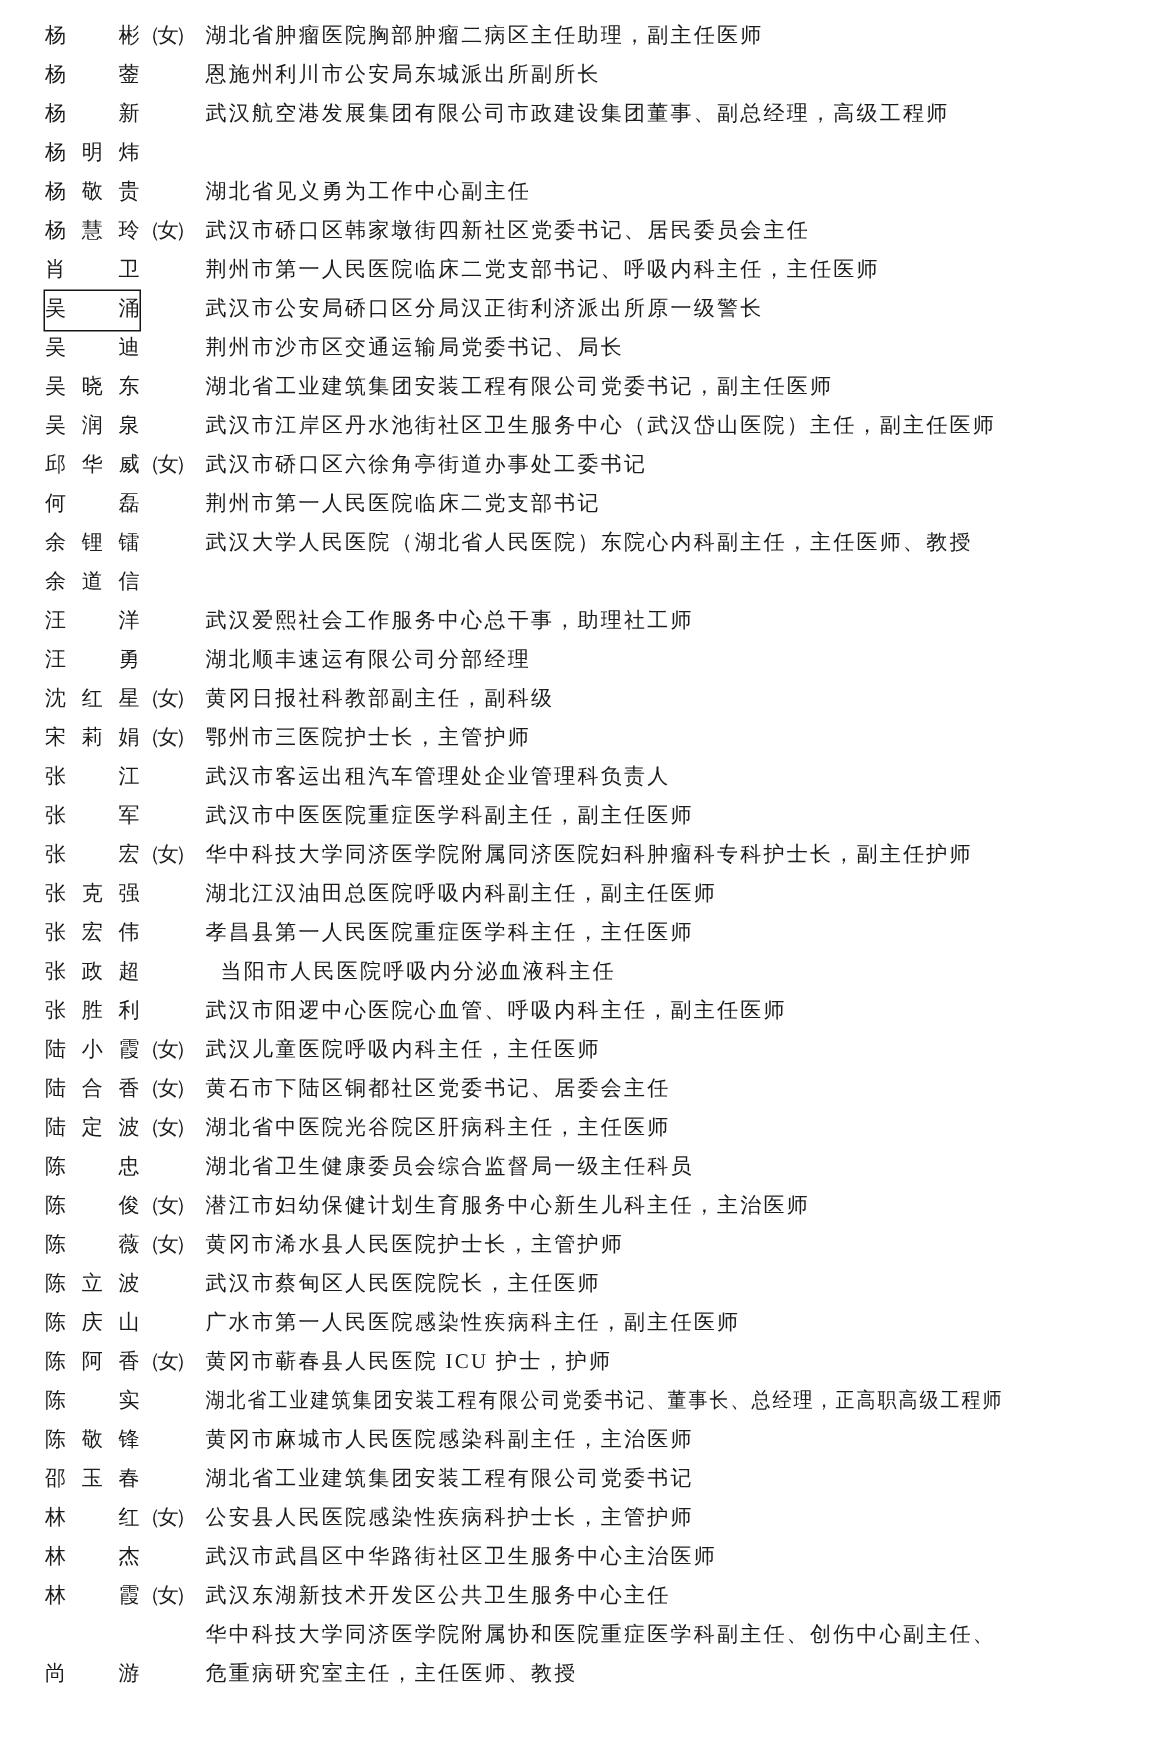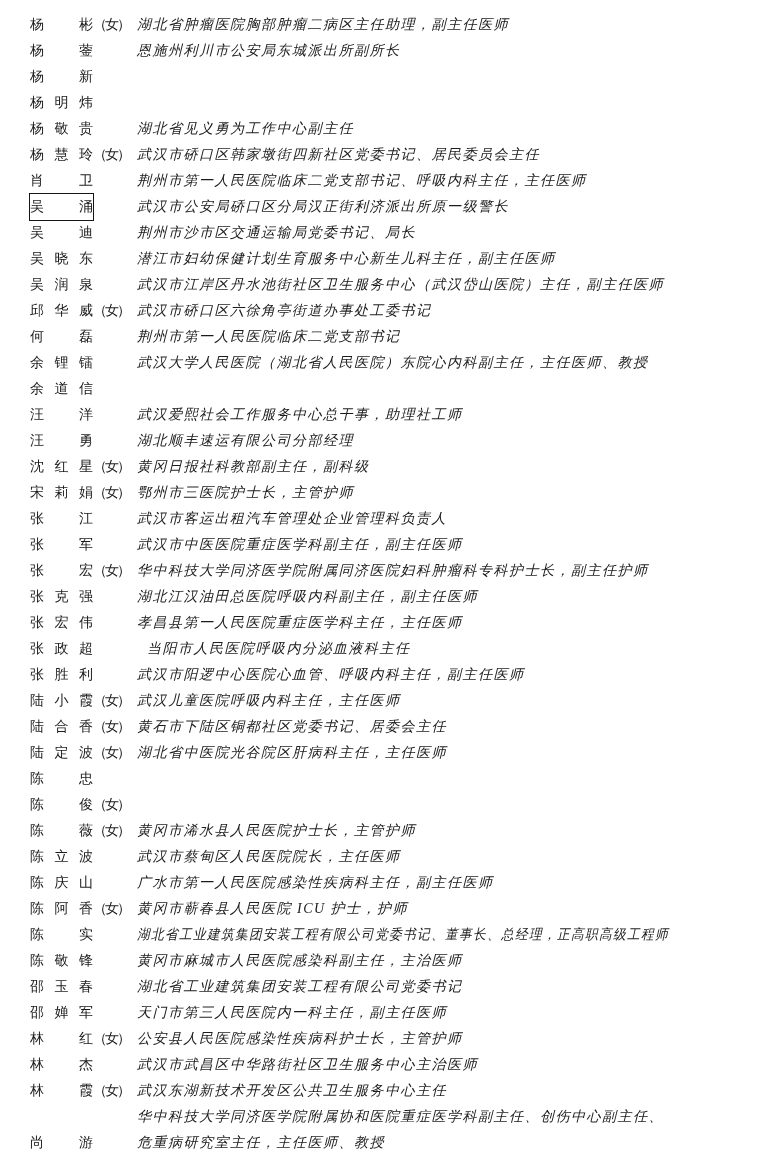--- a/index.html
+++ b/index.html
@@ -40,21 +40,20 @@
     flex: none;
     width: 44px;
     letter-spacing: -2px;
     white-space: nowrap;
     overflow: visible;
   }
   .desc {
     flex: none;
     width: 635px;
     letter-spacing: 1.5px;
-    font-style: italic;
   }
   .desc-text {
     display: inline-block;
     white-space: pre;
     transform-origin: 0 50%;
     vertical-align: top;
   }
 </style>
 </head>
 <body>
@@ -68,20 +67,21 @@
 
   <div class="row" data-name="list-item">
     <span class="name" data-name="person-name">杨　蓥</span>
     <span class="gender" data-name="gender-marker"></span>
     <span class="desc" data-name="person-title-cell"><span class="desc-text" data-name="person-title">恩施州利川市公安局东城派出所副所长</span></span>
   </div>
 
   <div class="row" data-name="list-item">
     <span class="name" data-name="person-name">杨　新</span>
     <span class="gender" data-name="gender-marker"></span>
+    <span class="desc" data-name="person-title-cell"><span class="desc-text" data-name="person-title">武汉航空港发展集团有限公司市政建设集团董事、副总经理，高级工程师</span></span>
   </div>
 
   <div class="row" data-name="list-item">
     <span class="name" data-name="person-name">杨明炜</span>
     <span class="gender" data-name="gender-marker"></span>
   </div>
 
   <div class="row" data-name="list-item">
     <span class="name" data-name="person-name">杨敬贵</span>
     <span class="gender" data-name="gender-marker"></span>
@@ -108,21 +108,21 @@
 
   <div class="row" data-name="list-item">
     <span class="name" data-name="person-name">吴　迪</span>
     <span class="gender" data-name="gender-marker"></span>
     <span class="desc" data-name="person-title-cell"><span class="desc-text" data-name="person-title">荆州市沙市区交通运输局党委书记、局长</span></span>
   </div>
 
   <div class="row" data-name="list-item">
     <span class="name" data-name="person-name">吴晓东</span>
     <span class="gender" data-name="gender-marker"></span>
-    <span class="desc" data-name="person-title-cell"><span class="desc-text" data-name="person-title">潜江市妇幼保健计划生育服务中心新生儿科主任，副主任医师</span></span>
+    <span class="desc" data-name="person-title-cell"><span class="desc-text" data-name="person-title">湖北省工业建筑集团安装工程有限公司党委书记，副主任医师</span></span>
   </div>
 
   <div class="row" data-name="list-item">
     <span class="name" data-name="person-name">吴润泉</span>
     <span class="gender" data-name="gender-marker"></span>
     <span class="desc" data-name="person-title-cell"><span class="desc-text" data-name="person-title">武汉市江岸区丹水池街社区卫生服务中心（武汉岱山医院）主任，副主任医师</span></span>
   </div>
 
   <div class="row" data-name="list-item">
     <span class="name" data-name="person-name">邱华威</span>
@@ -227,25 +227,27 @@
 
   <div class="row" data-name="list-item">
     <span class="name" data-name="person-name">陆定波</span>
     <span class="gender" data-name="gender-marker">（女）</span>
     <span class="desc" data-name="person-title-cell"><span class="desc-text" data-name="person-title">湖北省中医院光谷院区肝病科主任，主任医师</span></span>
   </div>
 
   <div class="row" data-name="list-item">
     <span class="name" data-name="person-name">陈　忠</span>
     <span class="gender" data-name="gender-marker"></span>
+    <span class="desc" data-name="person-title-cell"><span class="desc-text" data-name="person-title">湖北省卫生健康委员会综合监督局一级主任科员</span></span>
   </div>
 
   <div class="row" data-name="list-item">
     <span class="name" data-name="person-name">陈　俊</span>
     <span class="gender" data-name="gender-marker">（女）</span>
+    <span class="desc" data-name="person-title-cell"><span class="desc-text" data-name="person-title">潜江市妇幼保健计划生育服务中心新生儿科主任，主治医师</span></span>
   </div>
 
   <div class="row" data-name="list-item">
     <span class="name" data-name="person-name">陈　薇</span>
     <span class="gender" data-name="gender-marker">（女）</span>
     <span class="desc" data-name="person-title-cell"><span class="desc-text" data-name="person-title">黄冈市浠水县人民医院护士长，主管护师</span></span>
   </div>
 
   <div class="row" data-name="list-item">
     <span class="name" data-name="person-name">陈立波</span>
@@ -276,25 +278,20 @@
     <span class="gender" data-name="gender-marker"></span>
     <span class="desc" data-name="person-title-cell"><span class="desc-text" data-name="person-title">黄冈市麻城市人民医院感染科副主任，主治医师</span></span>
   </div>
 
   <div class="row" data-name="list-item">
     <span class="name" data-name="person-name">邵玉春</span>
     <span class="gender" data-name="gender-marker"></span>
     <span class="desc" data-name="person-title-cell"><span class="desc-text" data-name="person-title">湖北省工业建筑集团安装工程有限公司党委书记</span></span>
   </div>
 
-  <div class="row" data-name="list-item">
-    <span class="name" data-name="person-name">邵婵军</span>
-    <span class="gender" data-name="gender-marker"></span>
-    <span class="desc" data-name="person-title-cell"><span class="desc-text" data-name="person-title">天门市第三人民医院内一科主任，副主任医师</span></span>
-  </div>
 
   <div class="row" data-name="list-item">
     <span class="name" data-name="person-name">林　红</span>
     <span class="gender" data-name="gender-marker">（女）</span>
     <span class="desc" data-name="person-title-cell"><span class="desc-text" data-name="person-title">公安县人民医院感染性疾病科护士长，主管护师</span></span>
   </div>
 
   <div class="row" data-name="list-item">
     <span class="name" data-name="person-name">林　杰</span>
     <span class="gender" data-name="gender-marker"></span>

